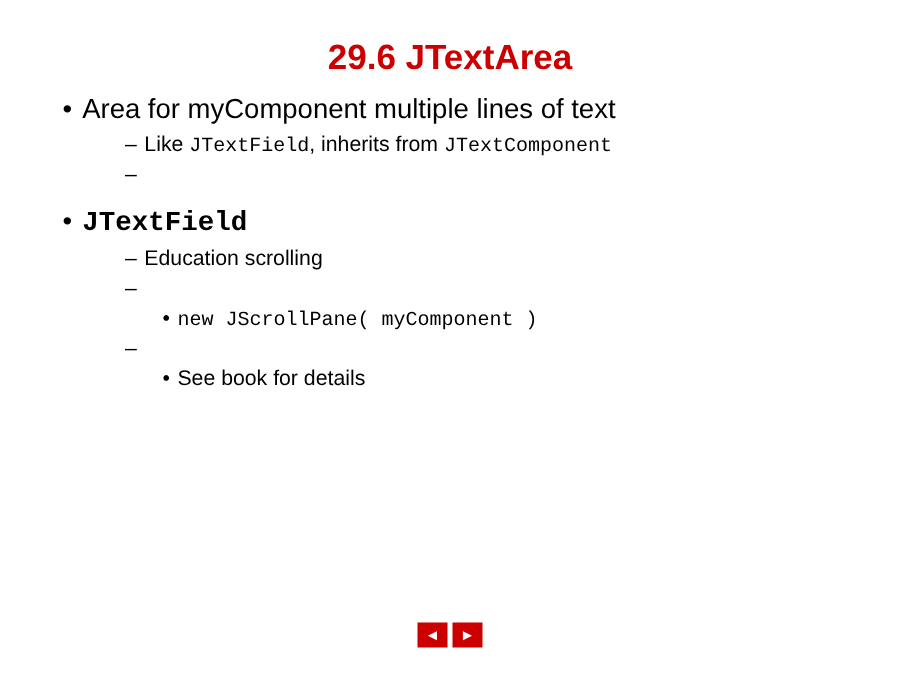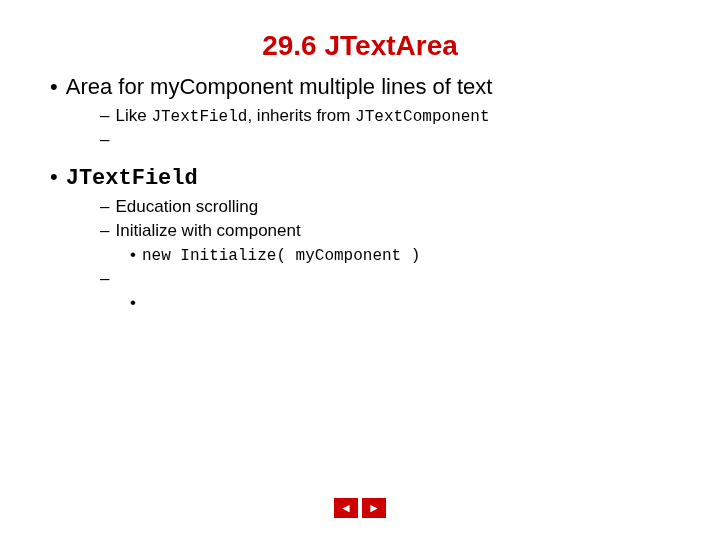--- a/index.html
+++ b/index.html
@@ -156,35 +156,35 @@
     </div>
     <div class="sub-bullets">
 
       <div class="sub-bullet">
         <span class="sub-bullet-dash">–</span>
         <span>Education scrolling</span>
       </div>
 
       <div class="sub-bullet">
         <span class="sub-bullet-dash">–</span>
-        <span>Initialize with component</span>
       </div>
       <div class="sub-sub-bullets">
         <div class="sub-sub-bullet">
           <span>•</span>
-          <span class="code-inline">new Initialize( myComponent )</span>
+          <span class="code-inline">new JScrollPane( myComponent )</span>
         </div>
       </div>
 
       <div class="sub-bullet">
         <span class="sub-bullet-dash">–</span>
       </div>
       <div class="sub-sub-bullets">
         <div class="sub-sub-bullet">
           <span>•</span>
+          <span>See book for details</span>
         </div>
       </div>
 
     </div>
   </div>
 
   <div class="footer">
     <div class="nav-buttons">
       <button class="nav-btn">
         <span class="nav-btn-arrow">◄</span>

